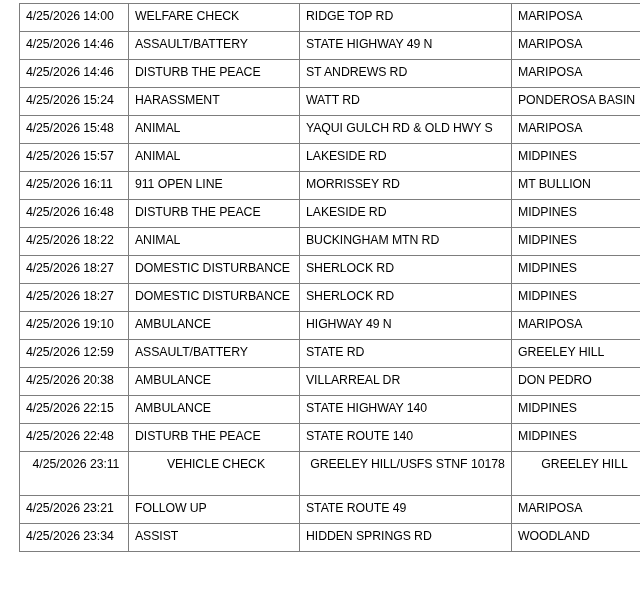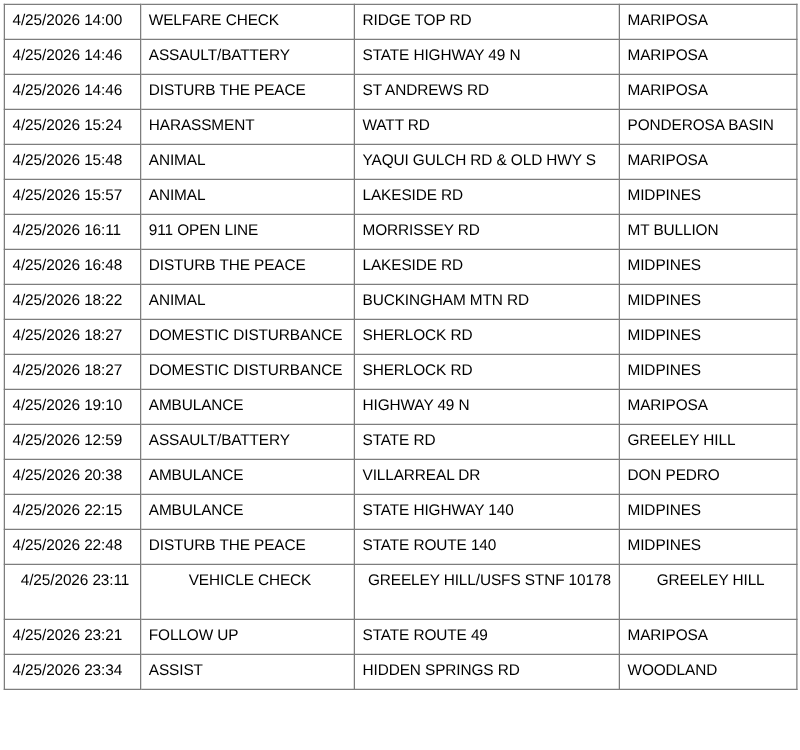--- a/index.html
+++ b/index.html
@@ -14,21 +14,21 @@
     overflow: hidden;
     font-family: "Liberation Sans", sans-serif;
     color: #000000;
     -webkit-font-smoothing: antialiased;
   }
   #page {
     position: relative;
     width: 640px;
     height: 600px;
     box-sizing: border-box;
-    padding: 3px 3px 0 3px;
+    padding: 3px 3px 0 19px;
   }
   table.call-log {
     border-collapse: collapse;
     table-layout: fixed;
     width: 634px;
     margin: 0;
   }
   table.call-log col.c-datetime { width: 109px; }
   table.call-log col.c-type     { width: 171px; }
   table.call-log col.c-location { width: 212px; }

